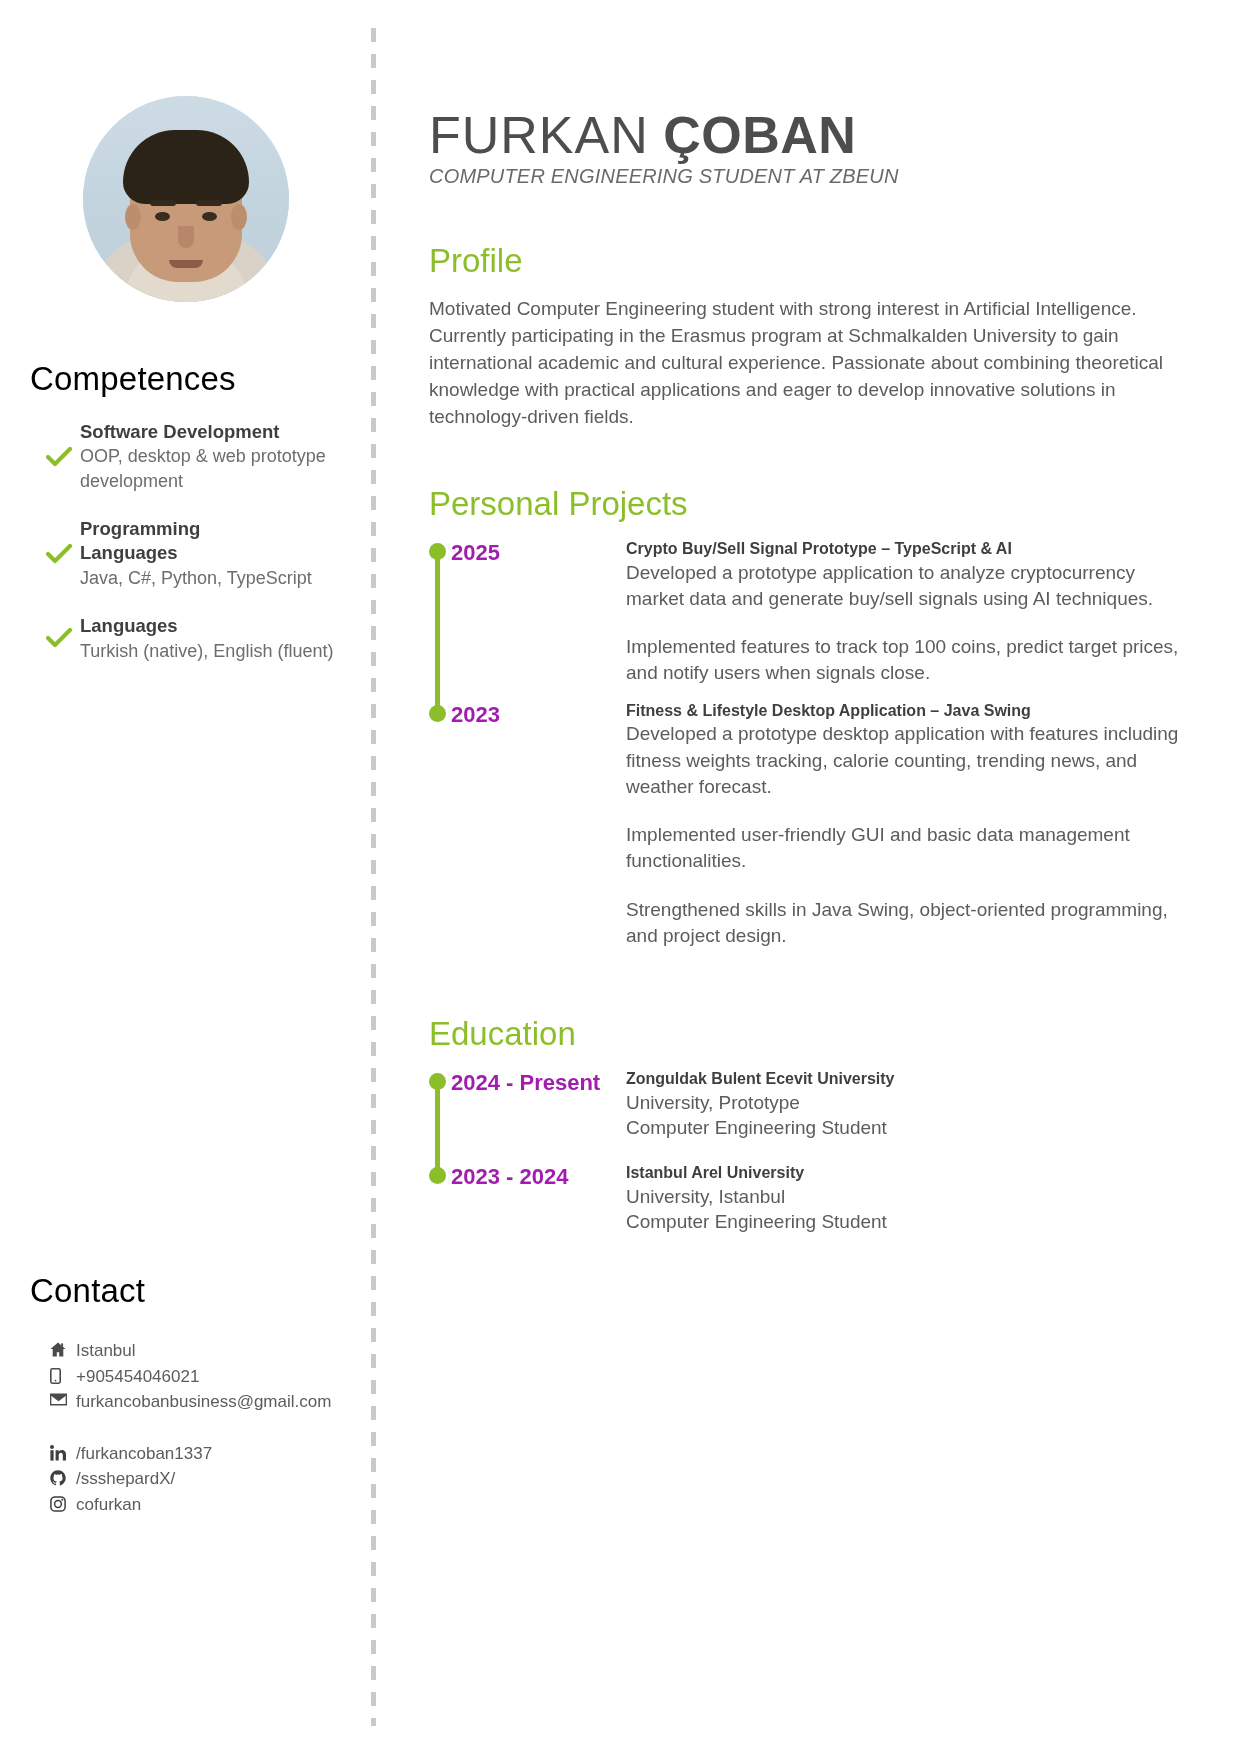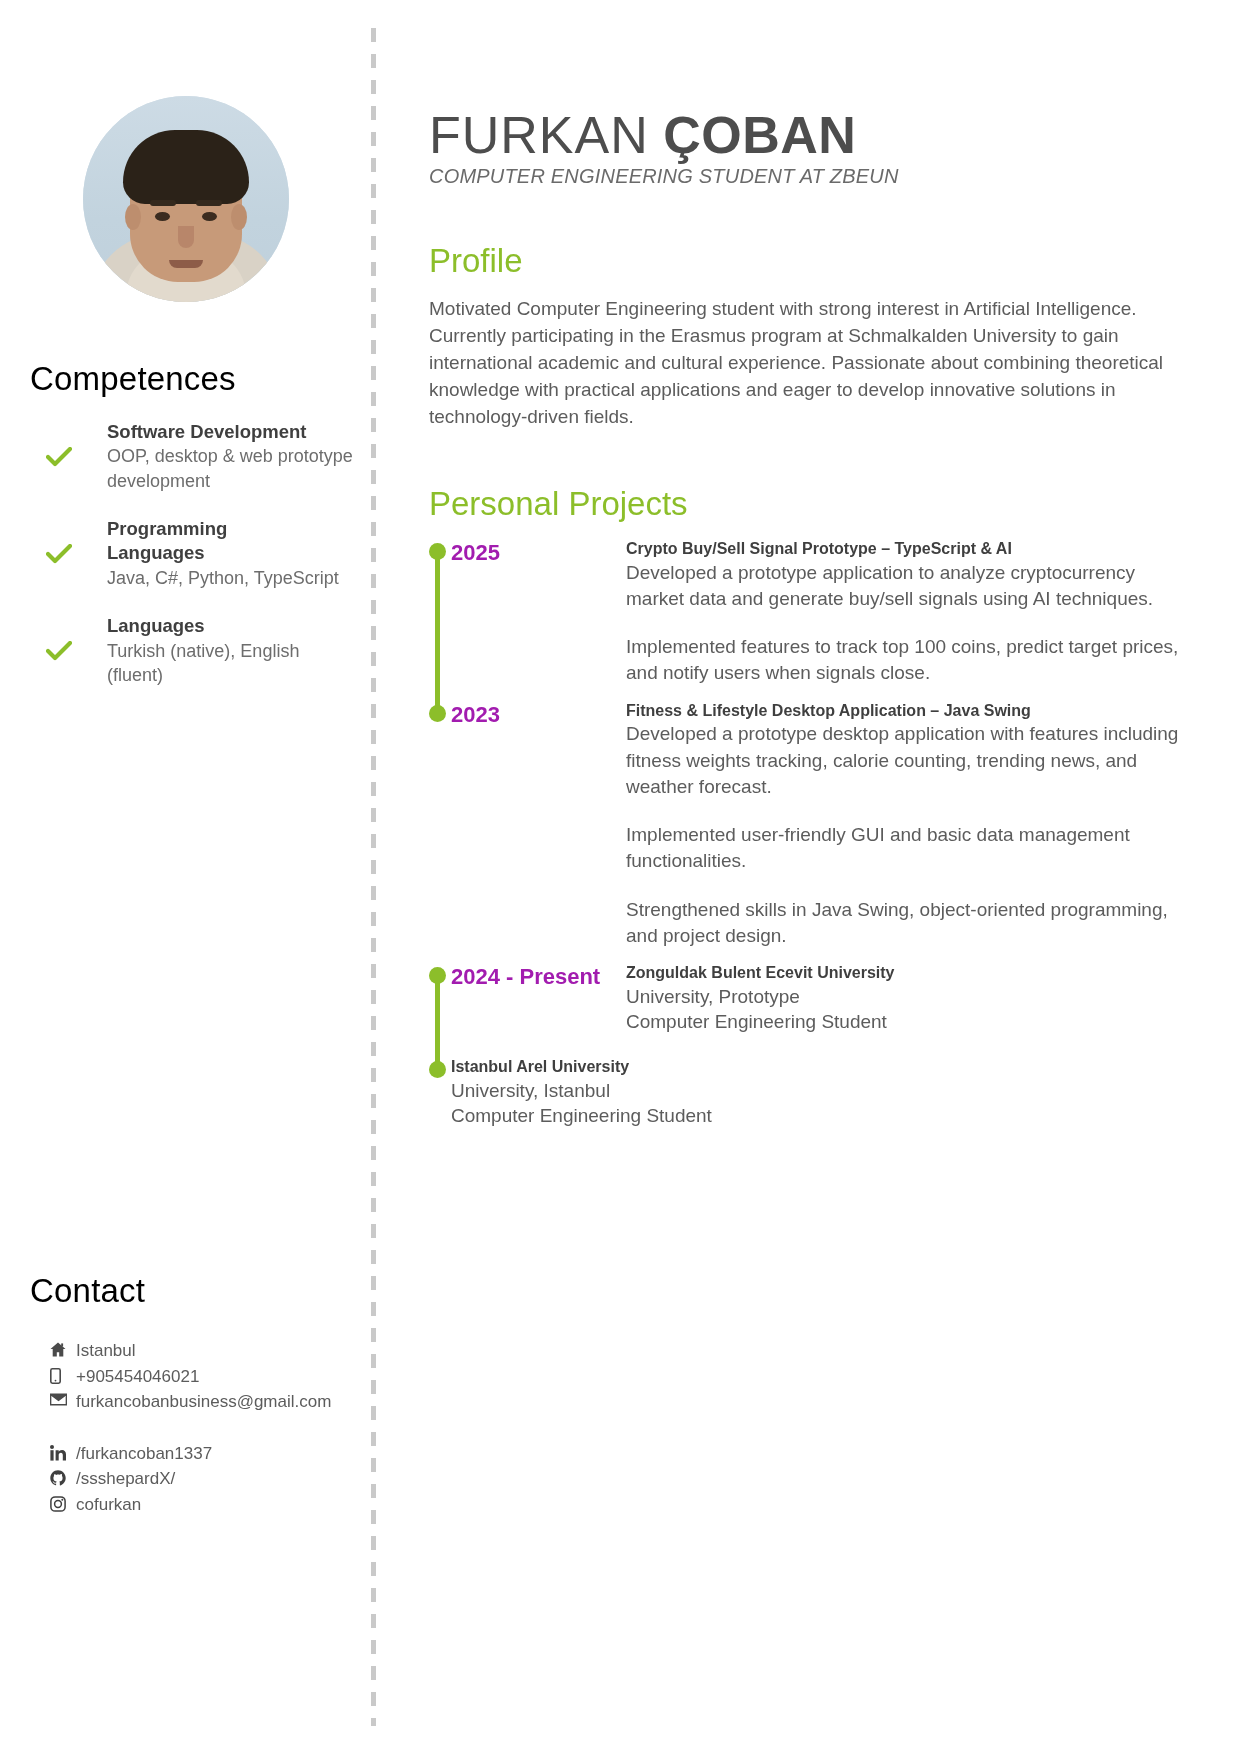--- a/index.html
+++ b/index.html
@@ -109,21 +109,20 @@
   }
 
   #competences-heading { margin-top: 58px; }
 
   .comp-list { margin-top: 22px; padding-left: 46px; padding-right: 16px; }
 
   .comp-item {
     display: flex;
     align-items: center;
     margin-bottom: 24px;
-    gap: 27px;
   }
   .check-icon {
     flex: 0 0 34px;
     width: 34px;
     color: #8cbe2a;
     font-size: 28px;
     line-height: 1;
     font-weight: 700;
     display: flex;
     align-items: center;
@@ -451,39 +450,41 @@
       </div>
       <div class="tl-date">2023</div>
       <div class="tl-content">
         <div class="tl-title">Fitness &amp; Lifestyle Desktop Application – Java Swing</div>
         <div class="tl-para">Developed a prototype desktop application with features including fitness weights tracking, calorie counting, trending news, and weather forecast.</div>
         <div class="tl-para">Implemented user-friendly GUI and basic data management functionalities.</div>
         <div class="tl-para">Strengthened skills in Java Swing, object-oriented programming, and project design.</div>
       </div>
     </div>
 
+    <h2 class="sec-heading" id="education-heading">Education</h2>
 
     <div class="tl-entry edu-entry">
       <div class="tl-rail">
         <div class="tl-line"></div>
         <div class="tl-dot"></div>
       </div>
       <div class="tl-date">2024 - Present</div>
       <div class="tl-content">
         <div class="tl-title">Zonguldak Bulent Ecevit University</div>
         <div class="tl-sub">University, Prototype</div>
         <div class="tl-sub">Computer Engineering Student</div>
       </div>
     </div>
 
     <div class="tl-entry edu-entry last">
       <div class="tl-rail">
 
         <div class="tl-dot"></div>
       </div>
+      <div class="tl-date">2023 - 2024</div>
       <div class="tl-content">
         <div class="tl-title">Istanbul Arel University</div>
         <div class="tl-sub">University, Istanbul</div>
         <div class="tl-sub">Computer Engineering Student</div>
       </div>
     </div>
 
   </main>
 </div>
 

